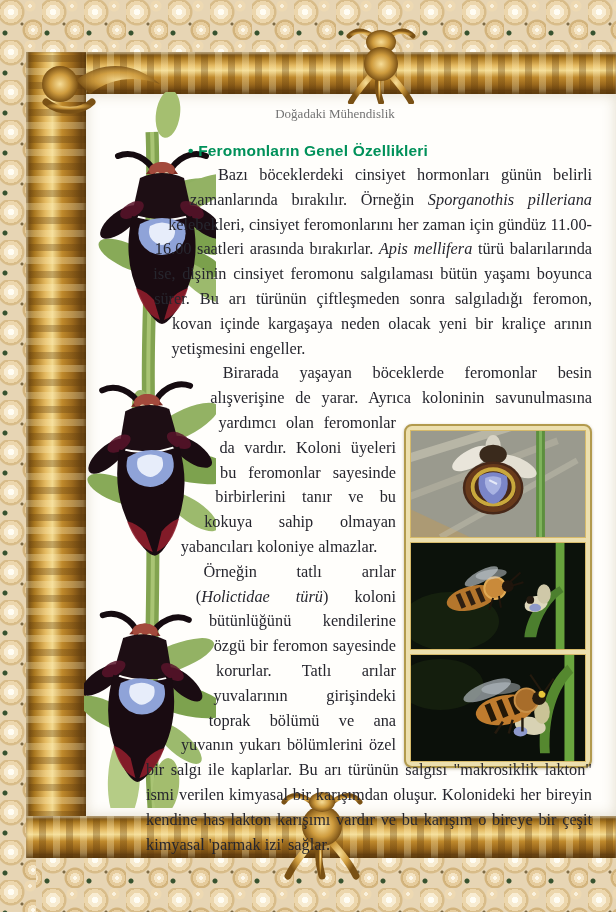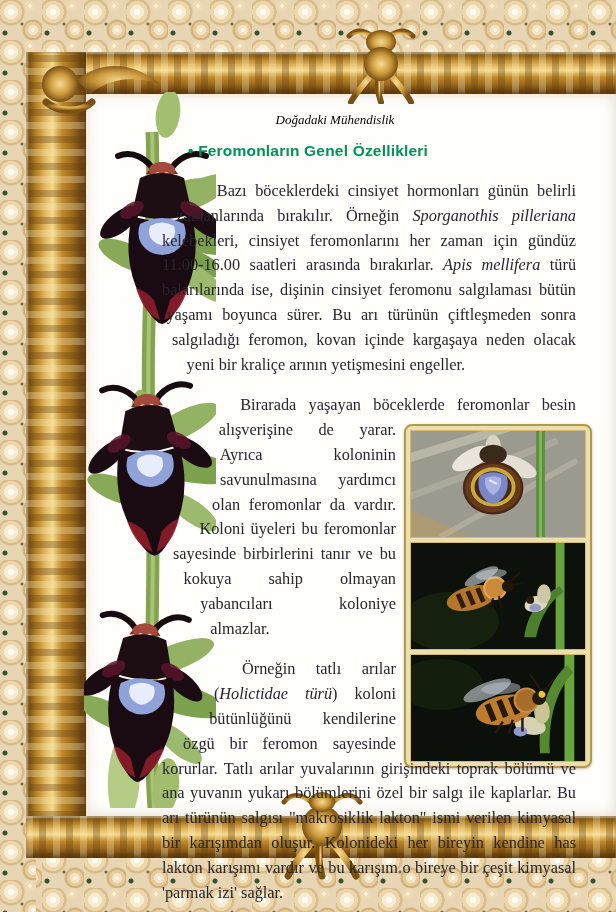--- a/index.html
+++ b/index.html
@@ -37,27 +37,27 @@
   .ornament{position:absolute;z-index:3;}
   .ornament-top{left:345px;top:24px;width:72px;height:80px;}
   .ornament-bottom{left:280px;top:788px;width:84px;height:92px;}
   .corner-swirl{left:26px;top:50px;width:140px;height:70px;}
 
   
   .paper{position:absolute;top:94px;left:86px;width:530px;height:722px;background:#fffefb;
          box-shadow:inset 0 0 14px rgba(125,95,35,.22);z-index:1;}
 
   
-  .doc-header{position:absolute;left:150px;top:112px;width:370px;text-align:center;
-              font-size:13px;color:#000000;z-index:4;font-style:italic;}
+  .doc-header{position:absolute;left:150px;top:106px;width:370px;text-align:center;
+              font-size:13px;color:#737373;z-index:4;}
   .doc-heading{position:absolute;left:188px;top:142px;font-family:"Liberation Sans",sans-serif;
                font-weight:bold;font-size:15.5px;letter-spacing:.2px;z-index:4;}
   .body-text{position:absolute;left:146px;top:163px;width:446px;z-index:4;
              font-size:16.3px;line-height:24.8px;color:#26262e;text-align:justify;}
-  .body-text p{margin:16px;text-indent:26px;}
+  .body-text p{margin:0;text-indent:26px;}
   .it{font-style:italic;}
   .page-number{position:absolute;left:150px;top:781px;width:370px;text-align:center;
                font-size:13.5px;color:#34343c;z-index:4;}
 
   
   .orchid-spacer{float:left;width:86px;height:574px;
     shape-outside:polygon(0 0,46px 0,44px 26px,20px 52px,8px 76px,6px 146px,26px 172px,18px 196px,
       50px 222px,72px 262px,74px 312px,56px 352px,24px 382px,20px 408px,42px 434px,62px 466px,
       70px 508px,62px 550px,30px 574px,0 574px);}
   .photo-spacer{float:right;width:196px;height:574px;

